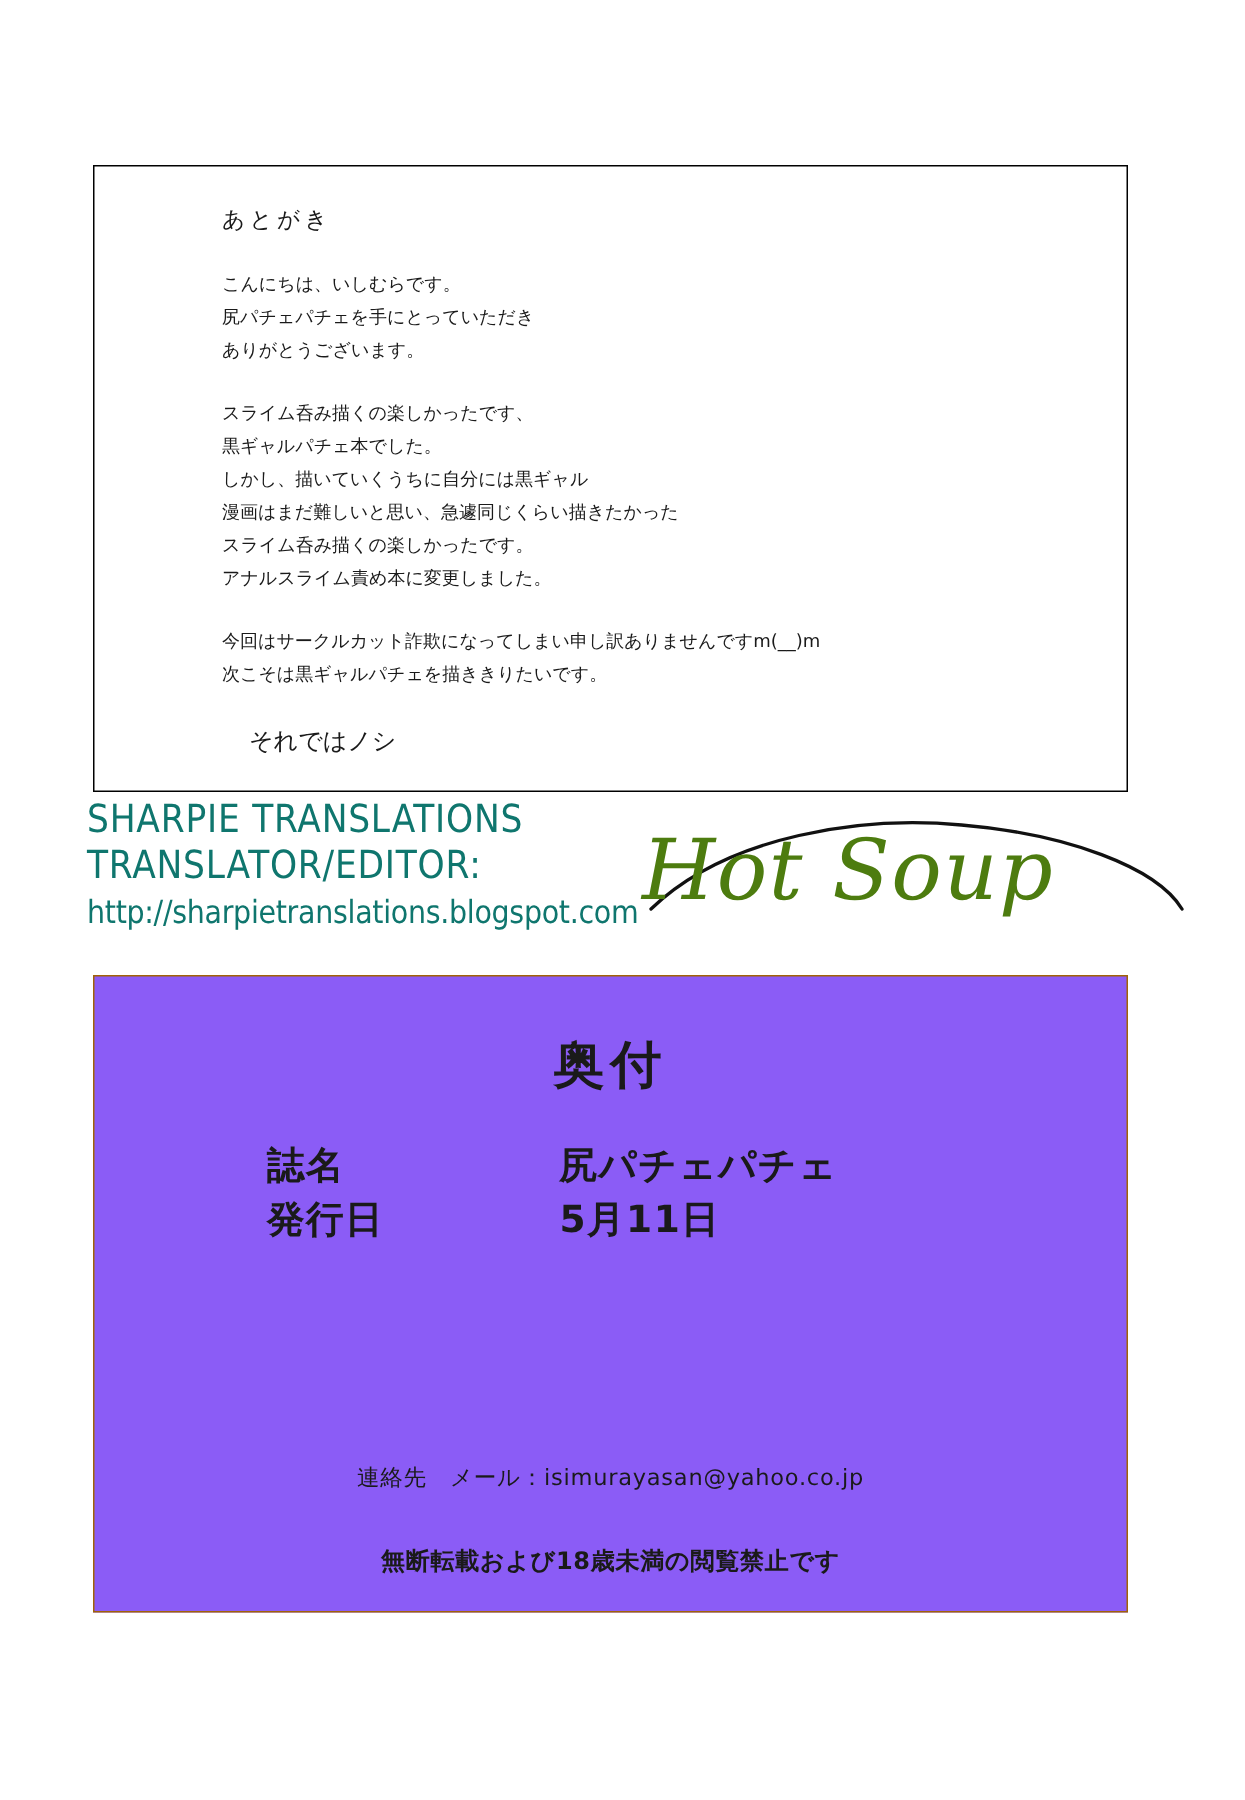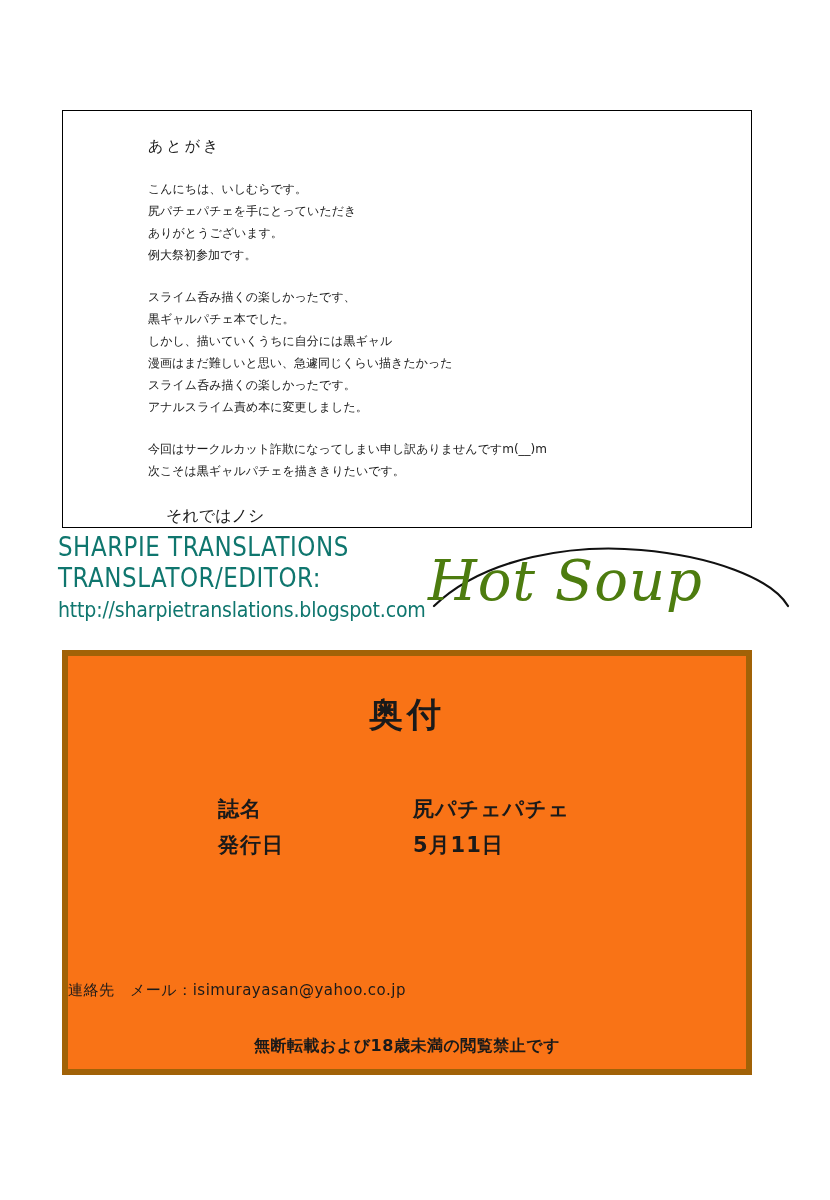--- a/index.html
+++ b/index.html
@@ -99,61 +99,60 @@
     pointer-events: none;
   }
 
   
   .colophon-box {
     position: absolute;
     left: 62px;
     top: 650px;
     width: 690px;
     height: 425px;
-    border: 6px solid #a16207;
+    border: 1px solid #a16207;
     box-sizing: border-box;
-    background: #f97316;
+    background: #8b5cf6;
   }
   .colophon-title {
     position: absolute;
     top: 36px;
     left: 0;
     width: 100%;
     text-align: center;
     font-size: 34px;
     font-weight: bold;
     letter-spacing: 4px;
   }
   .colophon-table {
     position: absolute;
     left: 115px;
-    top: 135px;
-    font-size: 21px;
+    top: 108px;
+    font-size: 25px;
     line-height: 36px;
-    margin-left: 35px;
   }
   .colophon-table .row {
     display: flex;
     white-space: nowrap;
   }
   .colophon-table .label {
     width: 195px;
     font-weight: bold;
     letter-spacing: 1px;
   }
   .colophon-table .value {
     font-weight: bold;
     letter-spacing: 1px;
   }
   .contact {
     position: absolute;
     top: 325px;
     left: 0;
     width: 100%;
-    text-align: left;
+    text-align: center;
     font-size: 15px;
     letter-spacing: 0.5px;
   }
   .notice {
     position: absolute;
     top: 380px;
     left: 0;
     width: 100%;
     text-align: center;
     font-size: 16px;
@@ -165,21 +164,20 @@
 <body>
 
 <div class="afterword-box">
   <div class="afterword-inner">
     <div class="aw-title">あとがき</div>
 
     <div class="aw-para">
       <div>こんにちは、いしむらです。</div>
       <div>尻パチェパチェを手にとっていただき</div>
       <div>ありがとうございます。</div>
-      <div>例大祭初参加です。</div>
     </div>
 
     <div class="aw-para">
       <div>スライム呑み描くの楽しかったです、</div>
       <div>黒ギャルパチェ本でした。</div>
       <div>しかし、描いていくうちに自分には黒ギャル</div>
       <div>漫画はまだ難しいと思い、急遽同じくらい描きたかった</div>
       <div>スライム呑み描くの楽しかったです。</div>
       <div>アナルスライム責め本に変更しました。</div>
     </div>

